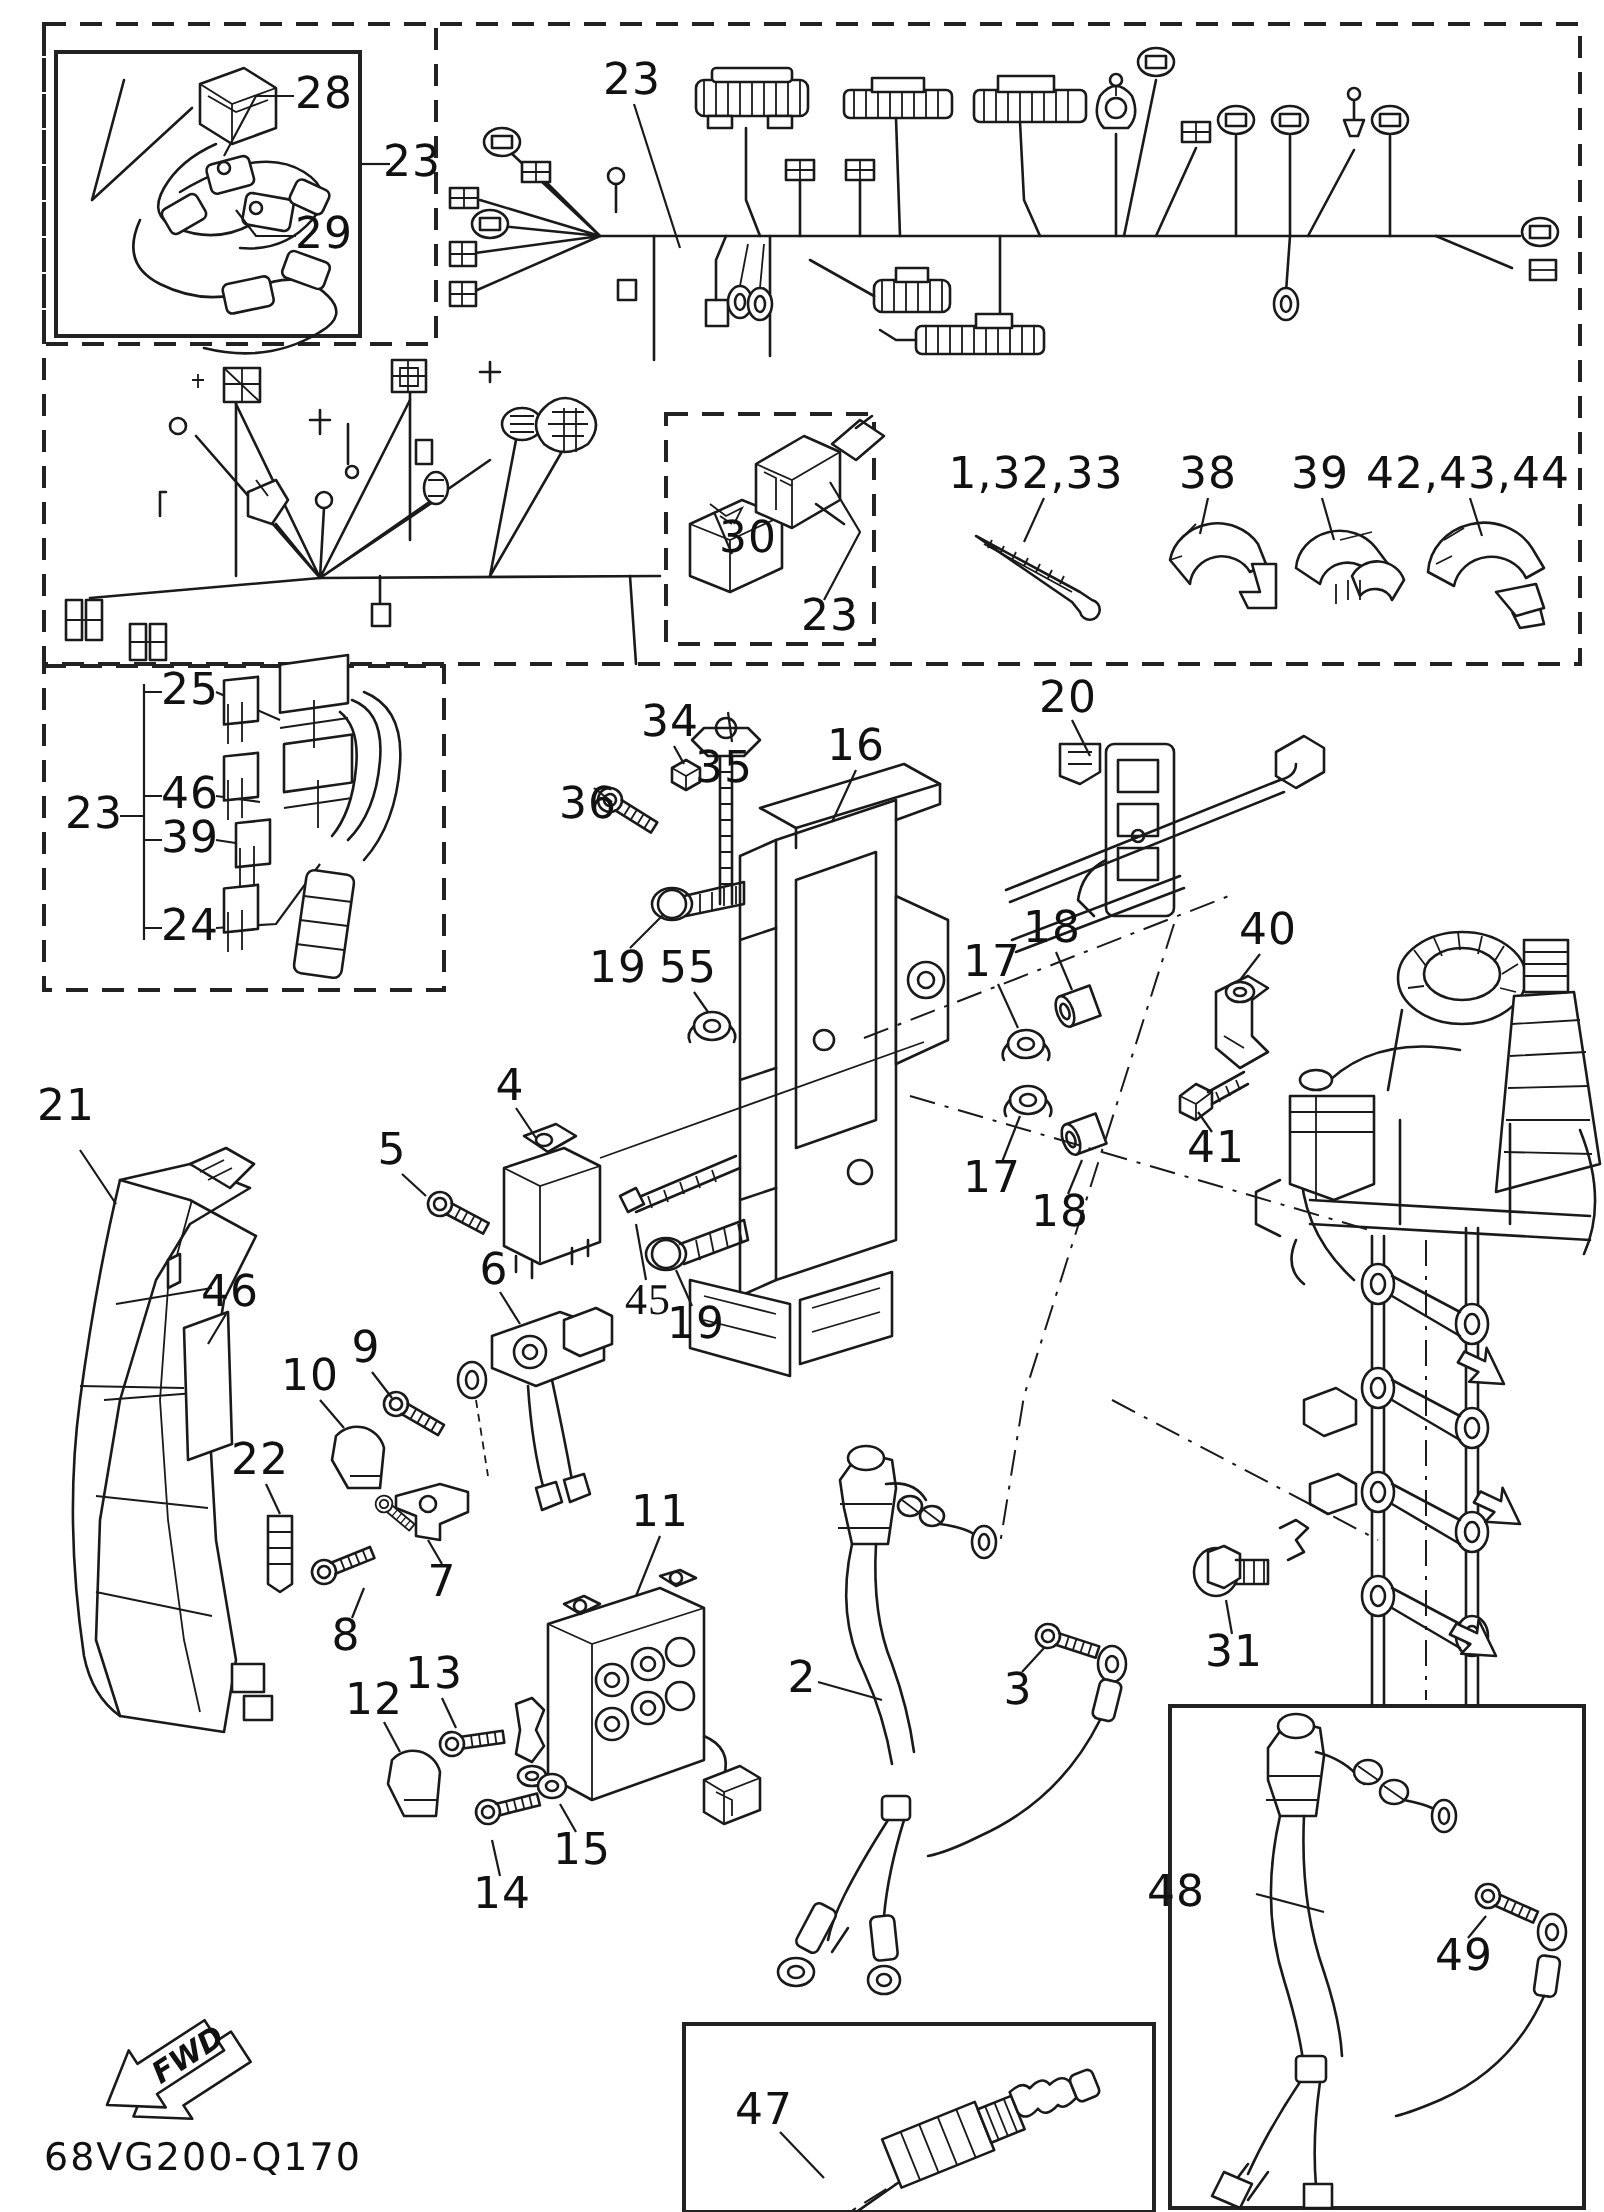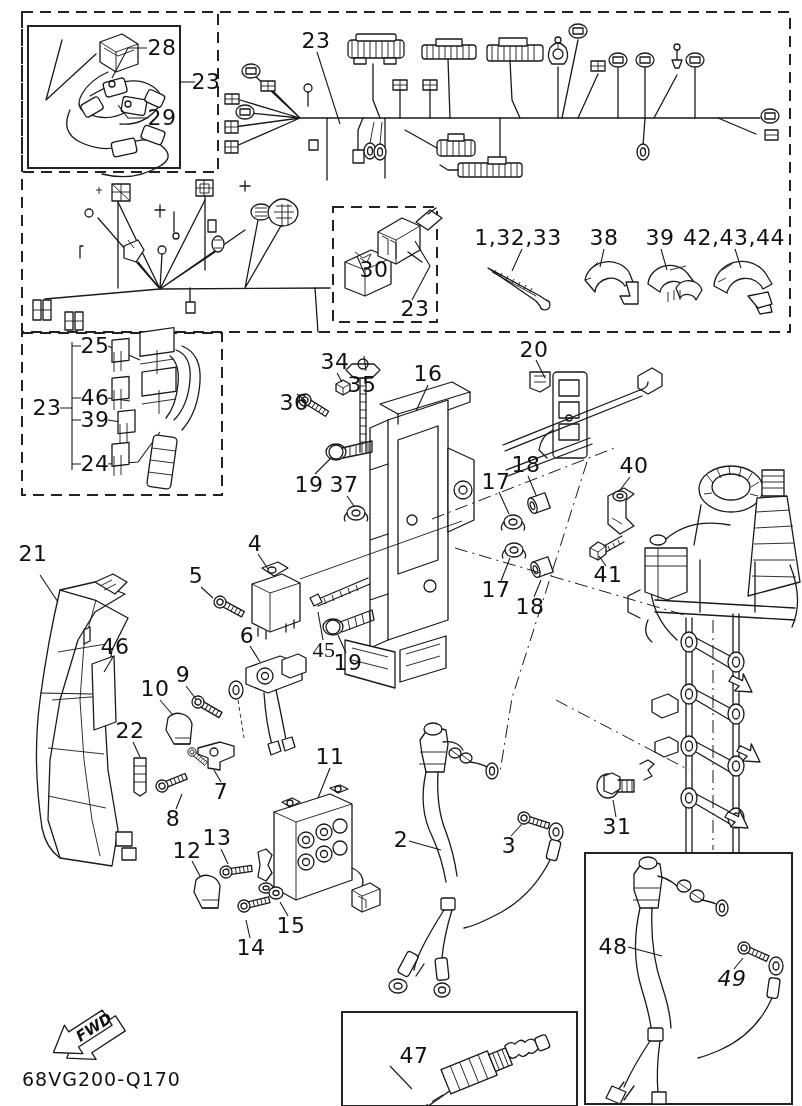--- a/index.html
+++ b/index.html
@@ -625,21 +625,21 @@
       <div class="callout" style="left: 95px; top: 346px;">25</div>
       <div class="callout" style="left: 95px; top: 398px;">46</div>
       <div class="callout" style="left: 95px; top: 420px;">39</div>
       <div class="callout" style="left: 95px; top: 464px;">24</div>
       <div class="callout" style="left: 362px; top: 345px; margin-top: 40px;">35</div>
       <div class="callout" style="left: 335px; top: 362px;">34</div>
       <div class="callout" style="left: 294px; top: 383px; margin-top: 20px;">36</div>
       <div class="callout" style="left: 428px; top: 374px;">16</div>
       <div class="callout" style="left: 534px; top: 350px;">20</div>
       <div class="callout" style="left: 309px; top: 485px;">19</div>
-      <div class="callout" style="left: 344px; top: 485px;">37</div>
+      <div class="callout" style="left: 344px; top: 485px;">55</div>
       <div class="callout" style="left: 496px; top: 482px;">17</div>
       <div class="callout" style="left: 526px; top: 465px;">18</div>
       <div class="callout" style="left: 634px; top: 466px;">40</div>
       <div class="callout" style="left: 608px; top: 575px;">41</div>
       <div class="callout" style="left: 496px; top: 590px;">17</div>
       <div class="callout" style="left: 530px; top: 607px;">18</div>
       <div class="callout" style="left: 33px; top: 554px;">21</div>
       <div class="callout" style="left: 115px; top: 647px;">46</div>
       <div class="callout" style="left: 255px; top: 544px;">4</div>
       <div class="callout" style="left: 196px; top: 576px;">5</div>
@@ -652,19 +652,19 @@
       <div class="callout" style="left: 173px; top: 819px;">8</div>
       <div class="callout" style="left: 221px; top: 792px;">7</div>
       <div class="callout" style="left: 330px; top: 757px;">11</div>
       <div class="callout" style="left: 187px; top: 851px;">12</div>
       <div class="callout" style="left: 217px; top: 838px;">13</div>
       <div class="callout" style="left: 251px; top: 948px;">14</div>
       <div class="callout" style="left: 291px; top: 926px;">15</div>
       <div class="callout" style="left: 401px; top: 840px;">2</div>
       <div class="callout" style="left: 509px; top: 846px;">3</div>
       <div class="callout" style="left: 617px; top: 827px;">31</div>
-      <div class="callout" style="left: 613px; top: 947px;">48</div>
-      <div class="callout" style="left: 732px; top: 979px; font-style: italic;">49</div>
-      <div class="callout" style="left: 382px; top: 1056px; margin-left: 32px;">47</div>
+      <div class="callout" style="left: 588px; top: 947px;">48</div>
+      <div class="callout" style="left: 732px; top: 979px;">49</div>
+      <div class="callout" style="left: 382px; top: 1056px;">47</div>
     </div>
 
 <div class="code-label">68VG200-Q170</div>
 </div>
 
 </body></html>

